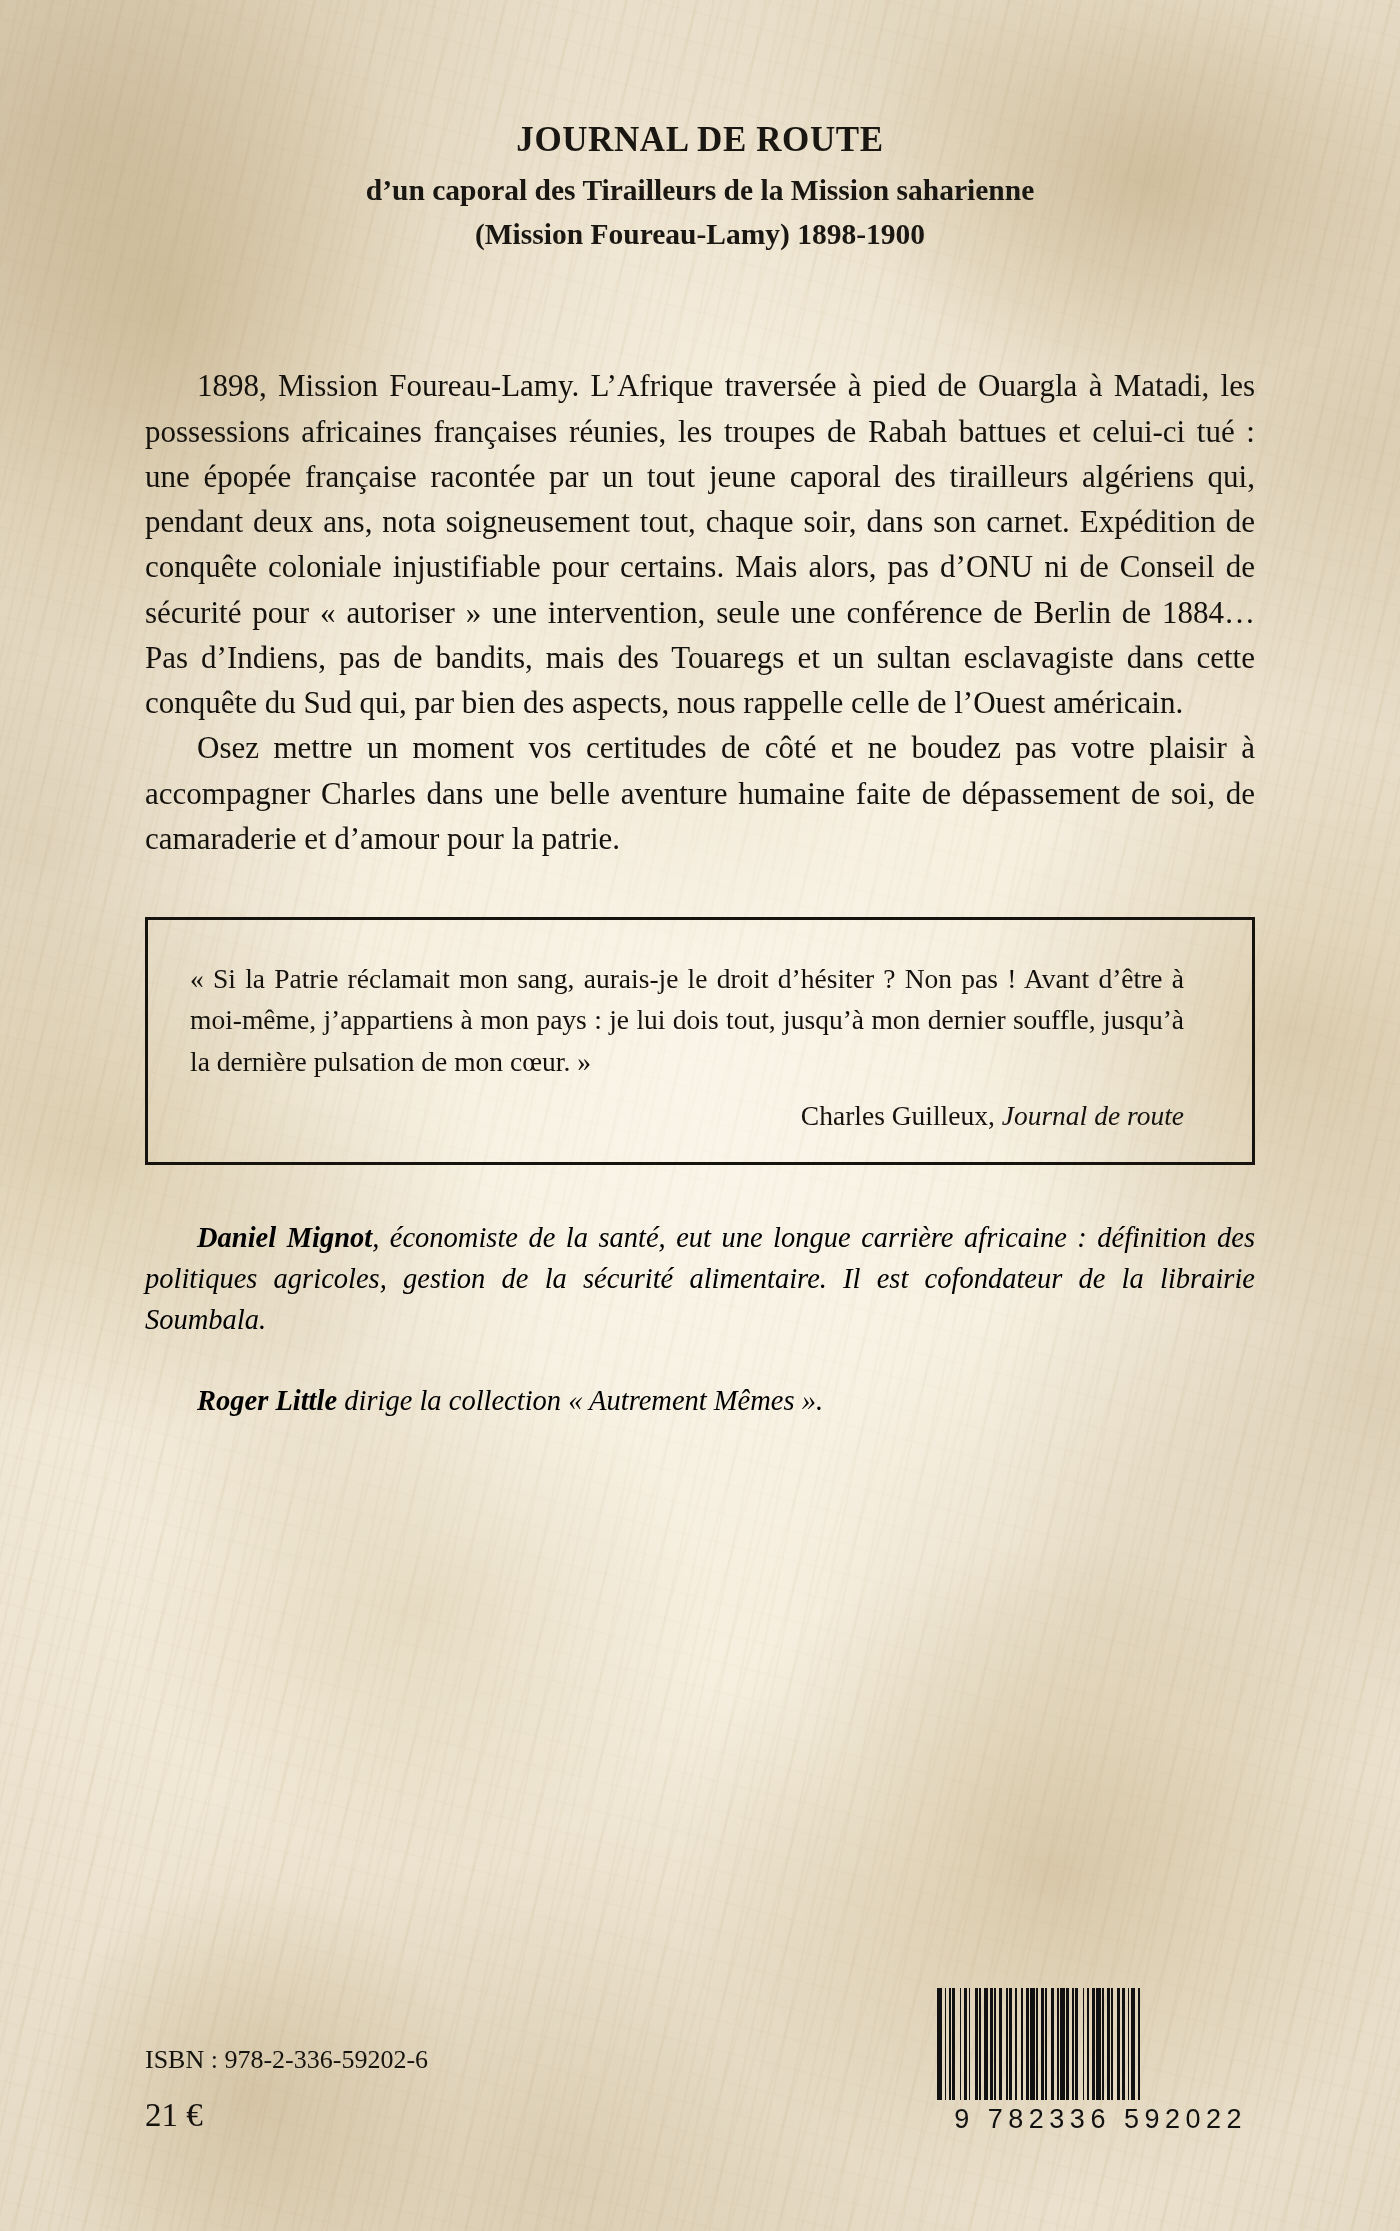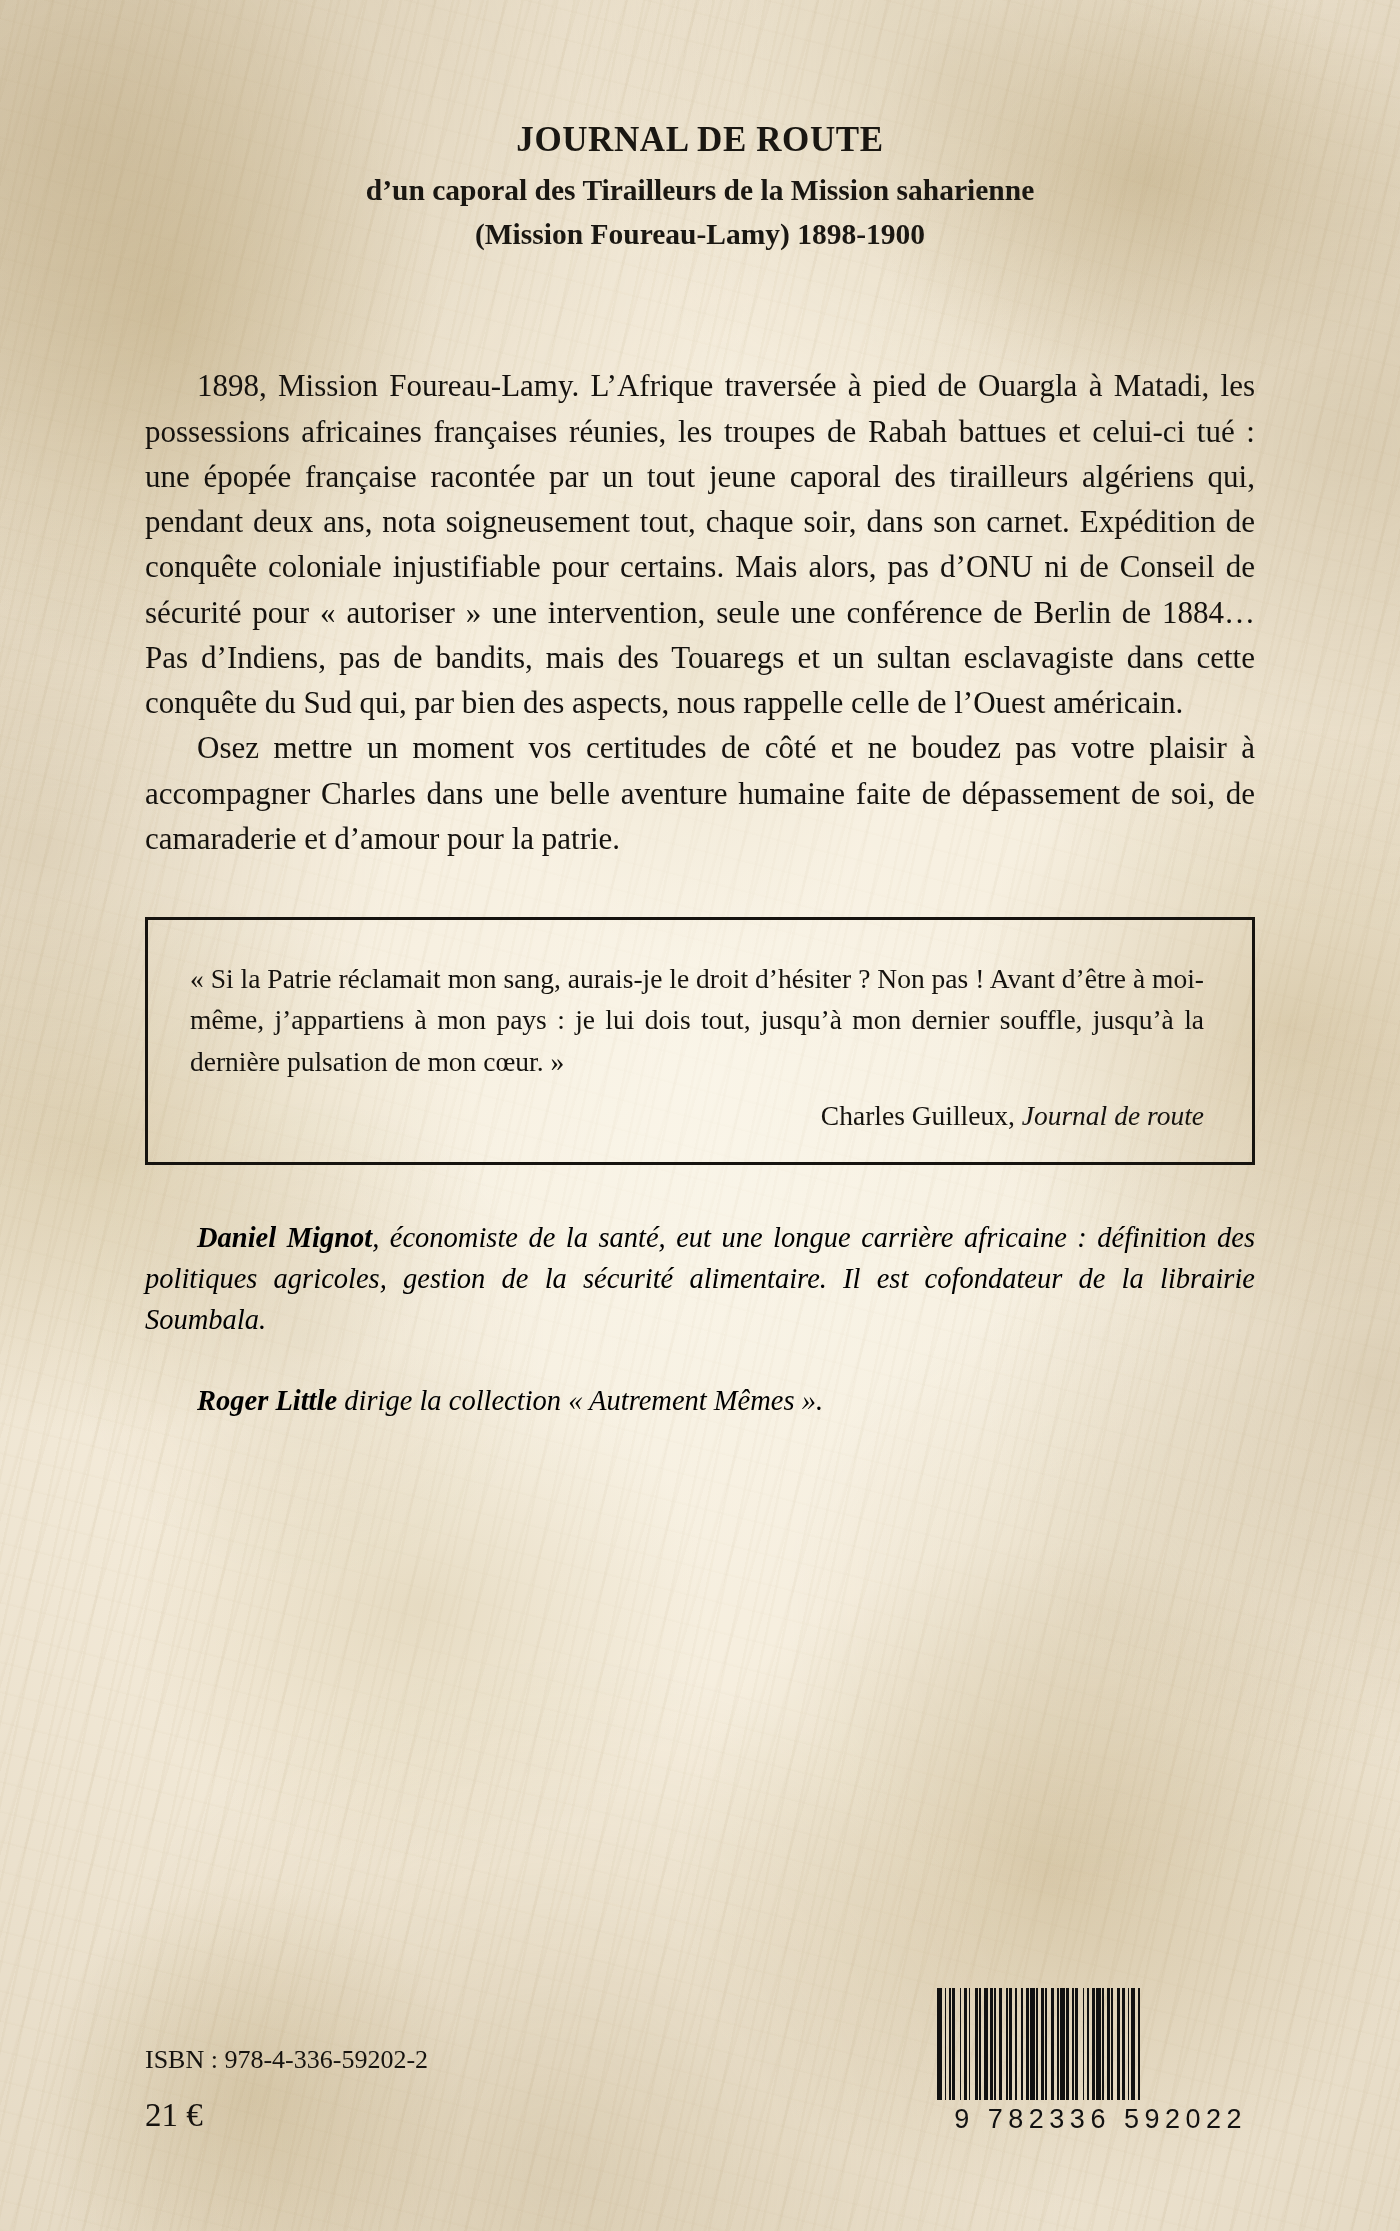--- a/index.html
+++ b/index.html
@@ -110,21 +110,21 @@
     text-justify: inter-word;
   }
   .blurb p {
     margin: 0;
     text-indent: 52px;
   }
 
   .quote-box {
     margin-top: 56px;
     border: 3px solid #16130f;
-    padding: 38px 48px 30px 42px;
+    padding: 38px 68px 30px 42px;
     color: #15120e;
   }
   .quote-text {
     font-size: 27.5px;
     line-height: 1.5;
     text-align: justify;
     margin: 0;
   }
   .quote-attrib {
     margin-top: 18px;
@@ -234,21 +234,21 @@
 
   <div class="bio">
     <p><span class="name">Daniel Mignot</span><span>, économiste de la santé, eut une longue carrière africaine : définition des politiques agricoles, gestion de la sécurité alimentaire. Il est cofondateur de la librairie Soumbala.</span></p>
     <p><span class="name">Roger Little</span><span> dirige la collection « Autrement Mêmes ».</span></p>
   </div>
 
 </div>
 
 <div class="footer">
   <div class="isbn-block">
-    <div class="isbn">ISBN : 978-4-336-59202-2</div>
+    <div class="isbn">ISBN : 978-2-336-59202-6</div>
     <div class="price">21 €</div>
   </div>
 
   <div class="barcode-wrap">
     <div class="barcode-bars" id="barcode-bars">
         <i style="width: 4.5px; background: rgb(17, 17, 17);"></i>
         <i style="width: 3px; background: transparent;"></i>
         <i style="width: 1.5px; background: rgb(17, 17, 17);"></i>
         <i style="width: 3px; background: transparent;"></i>
         <i style="width: 1.5px; background: rgb(17, 17, 17);"></i>

